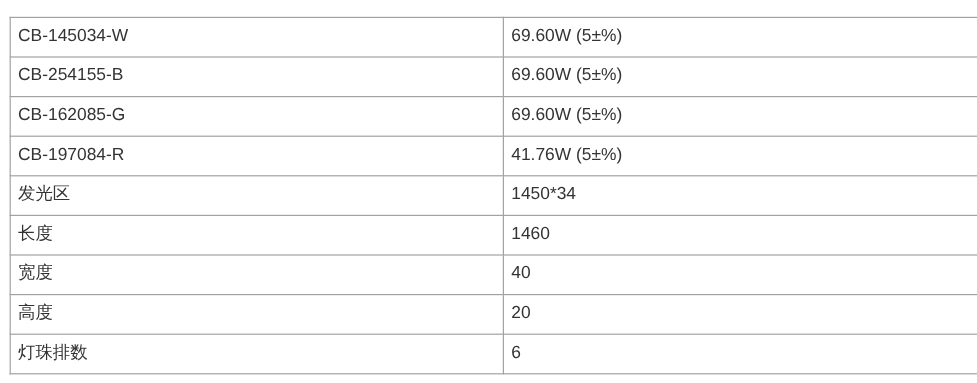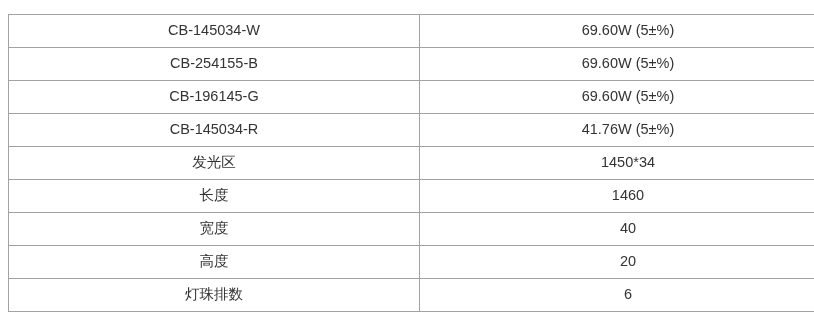--- a/index.html
+++ b/index.html
@@ -25,21 +25,20 @@
   table.spec-table {
     border-collapse: collapse;
     width: 804px;
     table-layout: fixed;
     background: #ffffff;
   }
   table.spec-table td {
     border: 1px solid #a2a2a2;
     height: 32px;
     padding: 0 6px;
-    text-align: center;
     vertical-align: middle;
     color: #333333;
     font-size: 14.5px;
     line-height: 1.2;
     font-weight: 400;
     white-space: nowrap;
     overflow: hidden;
   }
   table.spec-table td.col-label {
     width: 398px;
@@ -56,25 +55,25 @@
     <tbody>
       <tr>
         <td class="col-label">CB-145034-W</td>
         <td class="col-value">69.60W (5±%)</td>
       </tr>
       <tr>
         <td class="col-label">CB-254155-B</td>
         <td class="col-value">69.60W (5±%)</td>
       </tr>
       <tr>
-        <td class="col-label">CB-196145-G</td>
+        <td class="col-label">CB-162085-G</td>
         <td class="col-value">69.60W (5±%)</td>
       </tr>
       <tr>
-        <td class="col-label">CB-145034-R</td>
+        <td class="col-label">CB-197084-R</td>
         <td class="col-value">41.76W (5±%)</td>
       </tr>
       <tr>
         <td class="col-label">发光区</td>
         <td class="col-value">1450*34</td>
       </tr>
       <tr>
         <td class="col-label">长度</td>
         <td class="col-value">1460</td>
       </tr>

